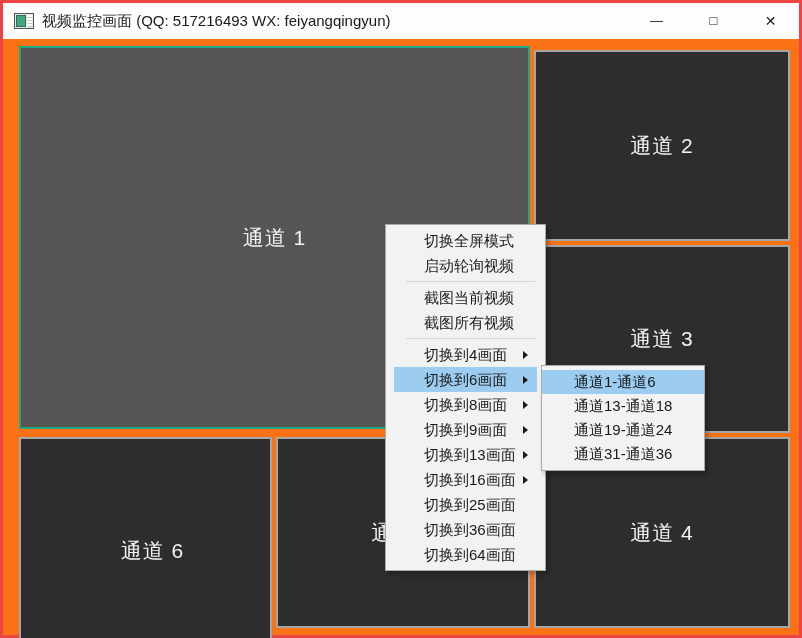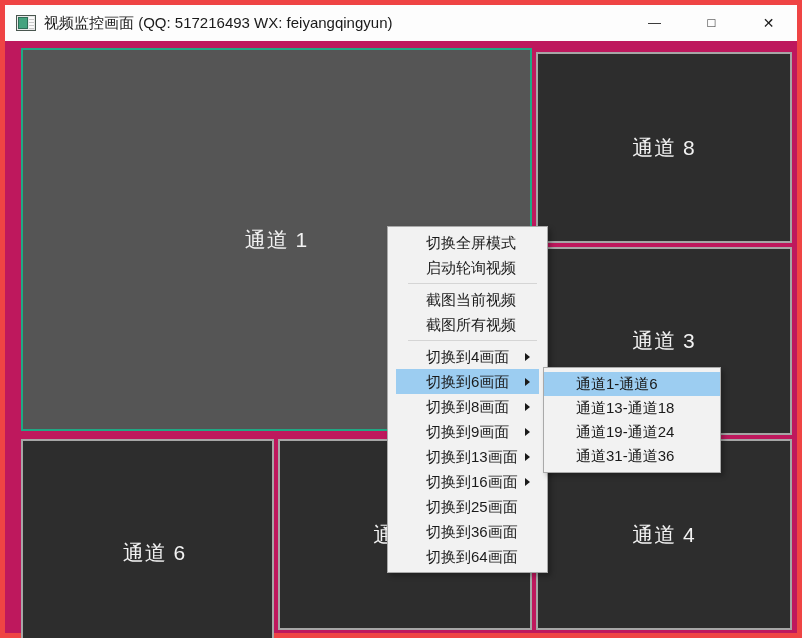--- a/index.html
+++ b/index.html
@@ -3,21 +3,21 @@
 <meta charset="utf-8">
 <style>
   * { margin:0; padding:0; box-sizing:border-box; }
   html,body { width:802px; height:638px; }
   body {
     font-family: "Liberation Sans", "DejaVu Sans", sans-serif;
     background:#eeeeee; overflow:hidden;
   }
   .window {
     position:relative; width:802px; height:638px;
-    background:#be185d; border:5px solid #ef4444;
+    background:#f97316; border:3px solid #ef4444;
   }
   
   .titlebar {
     position:absolute; left:0; top:0; right:0; height:36px;
     background:#fdfdfd; display:flex; align-items:center;
   }
   .app-icon {
     width:20px; height:16px; margin-left:11px;
     border:1px solid #49564f; background:#e8e8e8;
     display:flex; padding:1px;
@@ -44,21 +44,21 @@
   .p3 { left:531px; top:242px; width:256px; height:188px;text-align:center; }
   .p4 { left:531px; top:434px; width:256px; height:191px; }
   .p5 { left:273px; top:434px; width:254px; height:191px; }
   .p6 { left:16px;  top:434px; width:253px; height:227px;padding-left:14px; }
   
   .menu {
     position:absolute; background:#f2f2f2; border:1px solid #a9a9a9;
     box-shadow:3px 3px 5px rgba(0,0,0,0.28); padding:3px 8px; z-index:10;
   }
   .main-menu { left:382px; top:221px; width:161px; }
-  .sub-menu  { left:538px; top:362px; width:178px; z-index:11; padding:4px 0; }
+  .sub-menu  { left:538px; top:362px; width:164px; z-index:11; padding:4px 0; }
   .mi {
     position:relative; height:25px; line-height:25px; padding-left:30px;
     font-size:15px; color:#1a1a1a; white-space:nowrap; cursor:default;
   }
   .sub-menu .mi { height:24px; line-height:24px; padding-left:32px; }
   .mi.hl { background:#9ccdf1; }
   .mi .arr {
     position:absolute; right:9px; top:50%; transform:translateY(-50%);
     width:0; height:0; border-left:5px solid #1a1a1a;
     border-top:4px solid transparent; border-bottom:4px solid transparent;
@@ -86,21 +86,21 @@
       <div class="cap-btn close">
         <span>✕</span>
       </div>
     </div>
   </div>
 
   <div class="panel p1 focused">
     <span class="ch-label">通道 1</span>
   </div>
   <div class="panel p2">
-    <span class="ch-label">通道 8</span>
+    <span class="ch-label">通道 2</span>
   </div>
   <div class="panel p3">
     <span class="ch-label">通道 3</span>
   </div>
   <div class="panel p4">
     <span class="ch-label">通道 4</span>
   </div>
   <div class="panel p5">
     <span class="ch-label">通道 5</span>
   </div>

